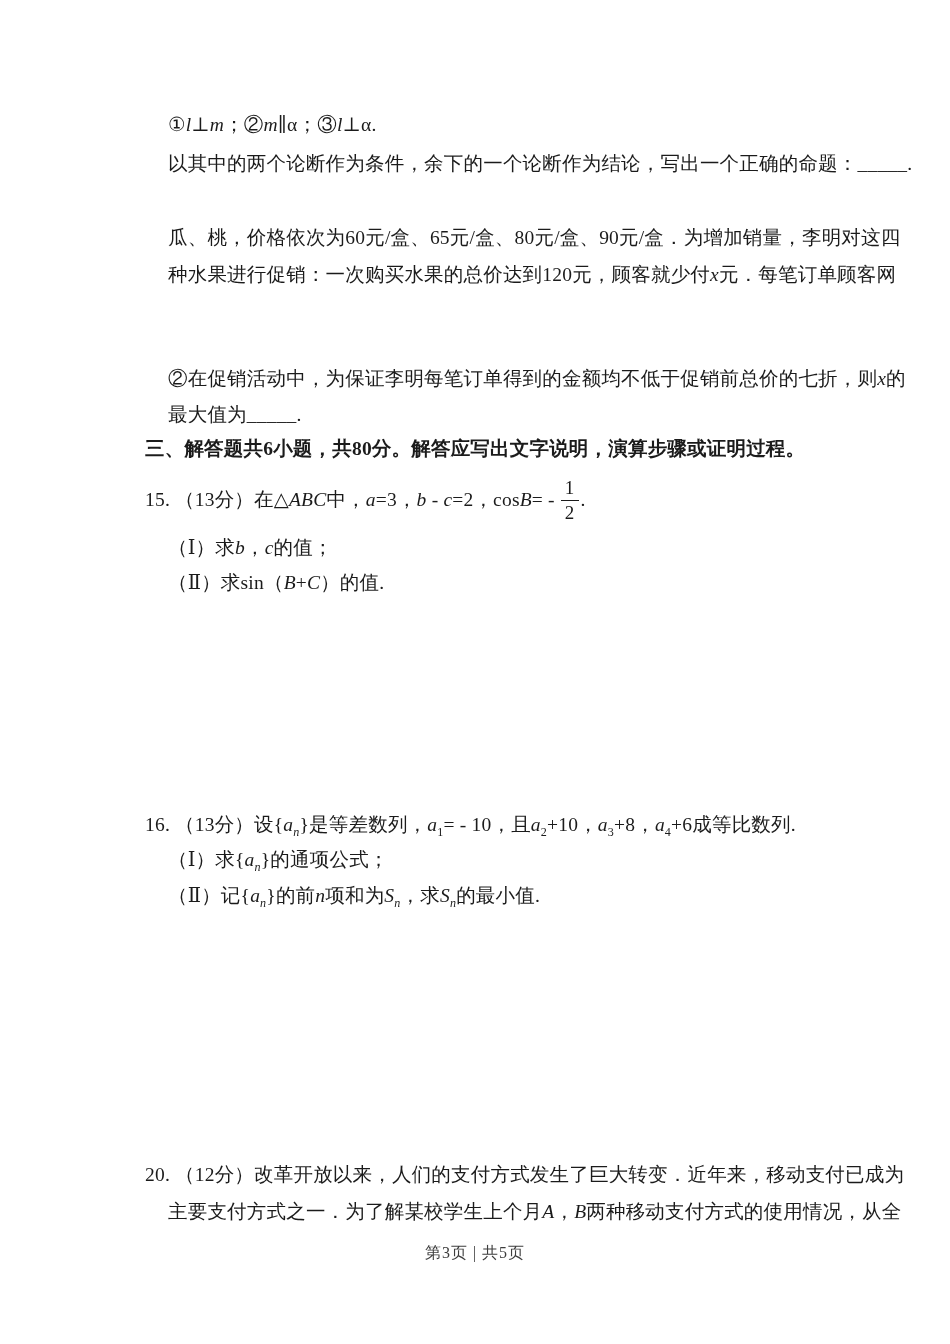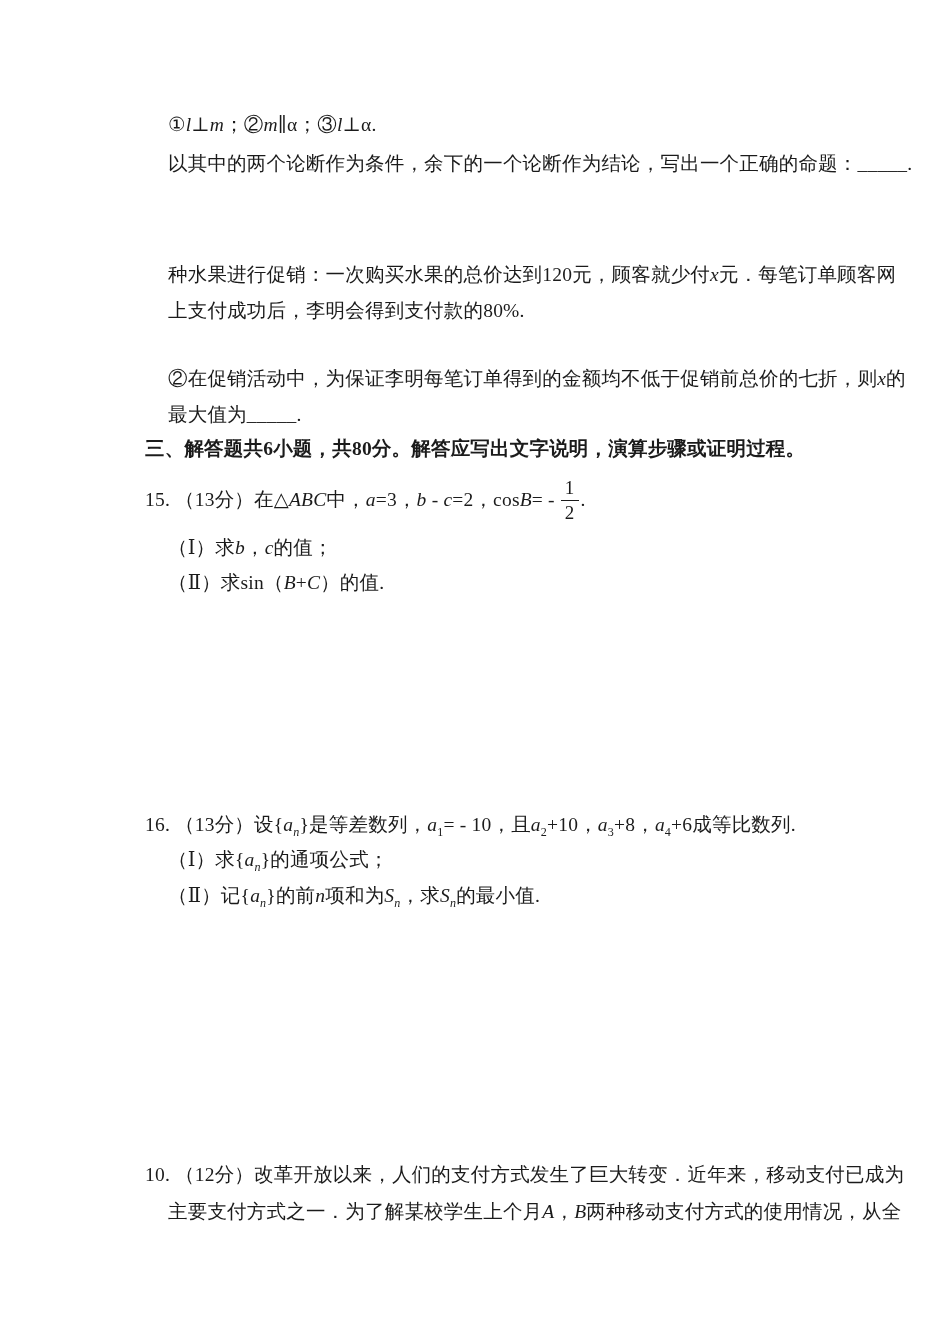--- a/index.html
+++ b/index.html
@@ -61,39 +61,40 @@
   }
 </style>
 </head>
 <body>
 
 <div class="page">
 
   <div class="line body-indent" style="top:112px">①<i>l</i>⊥<i>m</i>；②<i>m</i>∥α；③<i>l</i>⊥α.</div>
   <div class="line body-indent" style="top:151px">以其中的两个论断作为条件，余下的一个论断作为结论，写出一个正确的命题：_____.</div>
 
+  <div class="line body-indent" style="top:225px">瓜、桃，价格依次为60元/盒、65元/盒、80元/盒、90元/盒．为增加销量，李明对这四</div>
   <div class="line body-indent" style="top:262px">种水果进行促销：一次购买水果的总价达到120元，顾客就少付<i>x</i>元．每笔订单顾客网</div>
-  <div class="line body-indent" style="top:298px">上支付成功后，李明会得到支付款的80%.</div>
   <div class="line body-indent" style="top:366px">②在促销活动中，为保证李明每笔订单得到的金额均不低于促销前总价的七折，则<i>x</i>的</div>
   <div class="line body-indent" style="top:402px">最大值为_____.</div>
 
   <div class="line num-indent bold" style="top:436px">三、解答题共6小题，共80分。解答应写出文字说明，演算步骤或证明过程。</div>
 
   <div class="line num-indent formula-line" style="top:474px">
     <span>15. （13分）在△<i>ABC</i>中，<i>a</i>=3，<i>b</i> - <i>c</i>=2，cos<i>B</i>= -</span>
     <span class="frac">
       <span class="frac-num">1</span>
       <span class="frac-den">2</span>
     </span>
     <span>.</span>
   </div>
   <div class="line body-indent" style="top:535px">（Ⅰ）求<i>b</i>，<i>c</i>的值；</div>
   <div class="line body-indent" style="top:570px">（Ⅱ）求sin（<i>B</i>+<i>C</i>）的值.</div>
 
   <div class="line num-indent" style="top:812px">16. （13分）设{<i>a</i><sub><i>n</i></sub>}是等差数列，<i>a</i><sub>1</sub>= - 10，且<i>a</i><sub>2</sub>+10，<i>a</i><sub>3</sub>+8，<i>a</i><sub>4</sub>+6成等比数列.</div>
   <div class="line body-indent" style="top:847px">（Ⅰ）求{<i>a</i><sub><i>n</i></sub>}的通项公式；</div>
   <div class="line body-indent" style="top:883px">（Ⅱ）记{<i>a</i><sub><i>n</i></sub>}的前<i>n</i>项和为<i>S</i><sub><i>n</i></sub>，求<i>S</i><sub><i>n</i></sub>的最小值.</div>
 
-  <div class="line num-indent" style="top:1162px">10. （12分）改革开放以来，人们的支付方式发生了巨大转变．近年来，移动支付已成为</div>
+  <div class="line num-indent" style="top:1162px">20. （12分）改革开放以来，人们的支付方式发生了巨大转变．近年来，移动支付已成为</div>
   <div class="line body-indent" style="top:1199px">主要支付方式之一．为了解某校学生上个月<i>A</i>，<i>B</i>两种移动支付方式的使用情况，从全</div>
 
+  <div class="footer">第3页 | 共5页</div>
 
 </div>
 
 </body></html>

